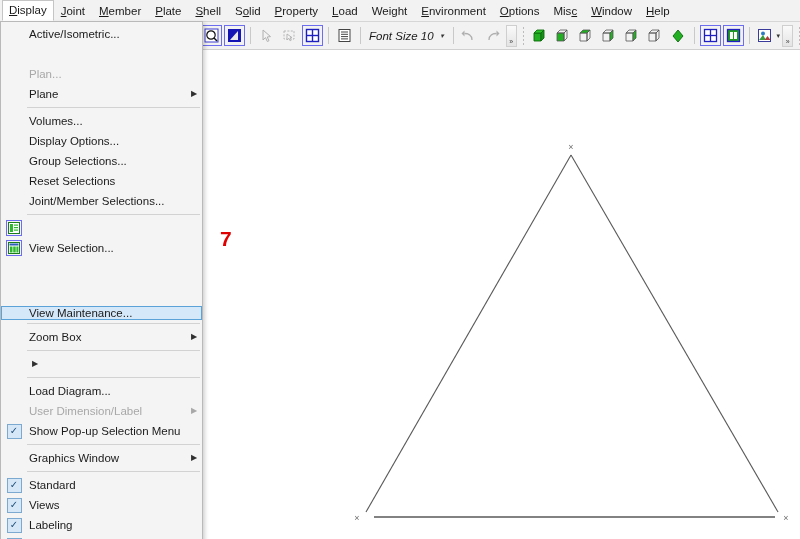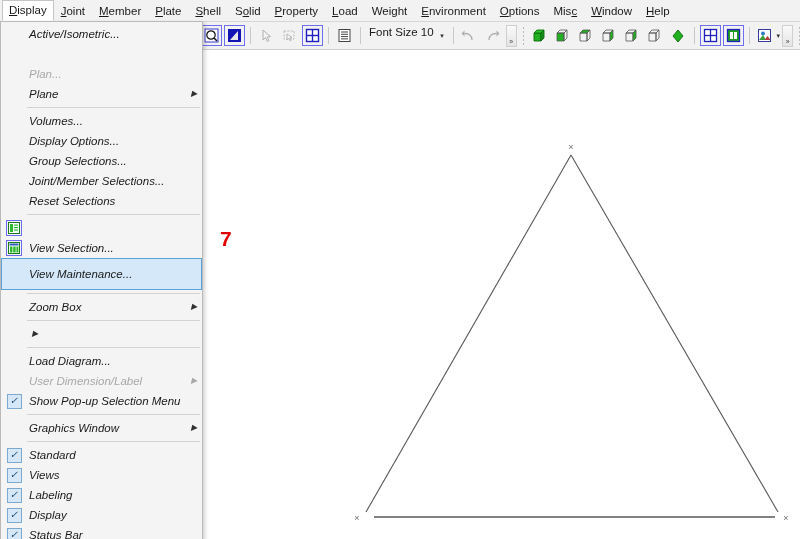--- a/index.html
+++ b/index.html
@@ -68,22 +68,23 @@
     position: relative;
   }
   .tb-btn.framed {
     border: 1px solid #6d6df0;
   }
   .tb-label {
     font-size: 11.5px; color: #1a1a1a;
     margin: 0 2px 0 4px; white-space: nowrap;
   }
   .tb-combo {
-    display: flex; 
+    display: flex; align-items: center;
     height: 19px;
+    font-style: italic;
   }
   .tb-caret {
     width: 13px; height: 19px;
     display: flex; align-items: center; justify-content: center;
     font-size: 7px; color: #333;
   }
   .tb-overflow {
     width: 11px; height: 22px;
     background: linear-gradient(#fafafa,#e4e4e4);
     border: 1px solid #cfcfcf;
@@ -114,42 +115,42 @@
     z-index: 31;
   }
   .mi {
     position: relative;
     display: flex; align-items: center;
     height: 20px;
     font-size: 11.5px;
     color: #1a1a1a;
     cursor: default;
     padding-left: 0;
-    font-style: italic;
   }
   .mi .gutter {
     width: 26px; height: 20px;
     flex: none;
     display: flex; align-items: center; justify-content: center;
   }
   .mi .mtext {
     flex: 1;
     white-space: nowrap;
     padding-left: 2px;
   }
   .mi .arrow {
     width: 16px; flex: none;
     font-size: 8px; color: #303030;
     text-align: center;
     line-height: 20px;
   }
   .mi.selected {
     background: #d4e8fa;
     border: 1px solid #5aa2d8;
-    height: 32px;
+    height: 14px;
+    margin-top: 48px;
   }
   .mi.selected .gutter { width: 25px; }
   .mi.dim .mtext { color: #a8a8a8; }
   .mi.dim .arrow { color: #a8a8a8; }
   .msep {
     height: 1px;
     background: #d2d2d2;
     margin: 3px 2px 3px 26px;
   }
   .mcheck {
@@ -437,27 +438,27 @@
     </div>
 
     <div class="mi">
       <span class="gutter"></span>
       <span class="mtext">Group Selections...</span>
       <span class="arrow"></span>
     </div>
 
     <div class="mi">
       <span class="gutter"></span>
+      <span class="mtext">Reset Selections</span>
+      <span class="arrow"></span>
+    </div>
+
+    <div class="mi">
+      <span class="gutter"></span>
       <span class="mtext">Joint/Member Selections...</span>
-      <span class="arrow"></span>
-    </div>
-
-    <div class="mi">
-      <span class="gutter"></span>
-      <span class="mtext">Reset Selections</span>
       <span class="arrow"></span>
     </div>
 
     <div class="msep"></div>
 
     <div class="mi">
       <span class="gutter">
         <span class="micon">
           <svg width="12" height="12" viewBox="0 0 12 12">
             <rect x="0.5" y="0.5" width="11" height="11" fill="#ffffff" stroke="#1a7d1a" stroke-width="1"></rect>

